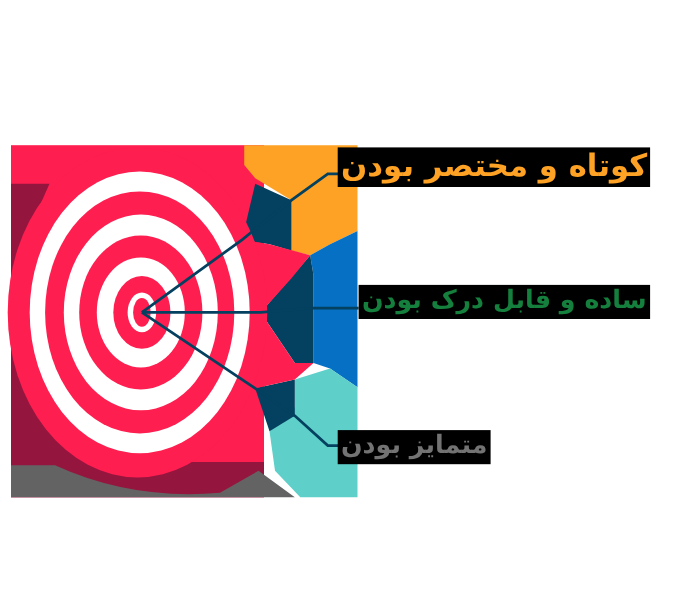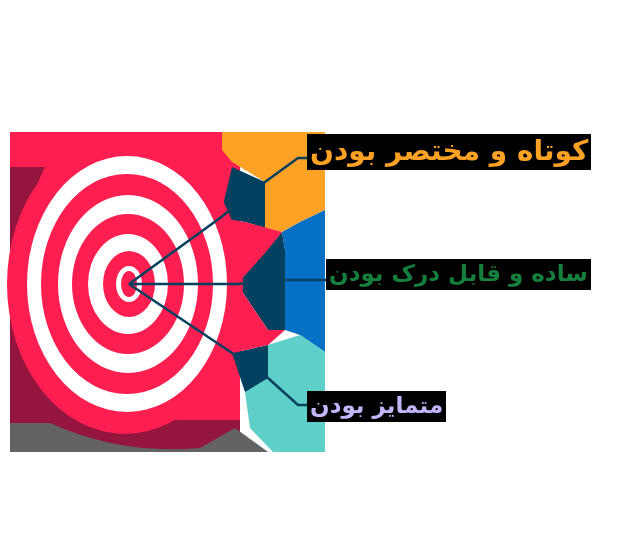--- a/index.html
+++ b/index.html
@@ -53,13 +53,13 @@
 
   <g stroke="#04405f" stroke-width="2.5" fill="none">
     <polyline points="129,284 220,218 265,182 298,158 308,158"></polyline>
     <polyline points="129,284 237,284 285,280 326,280"></polyline>
     <polyline points="129,284 232,353 268,378 298,405 308,405"></polyline>
   </g>
 </svg>
 
 <div class="label label-1" style="color:#fda224;">کوتاه و مختصر بودن</div>
 <div class="label label-2" style="color:#15803d;">ساده و قابل درک بودن</div>
-<div class="label label-3" style="color:#c4b5fd;">متمایز بودن</div>
+<div class="label label-3" style="color:#737373;">متمایز بودن</div>
 
 </body></html>

